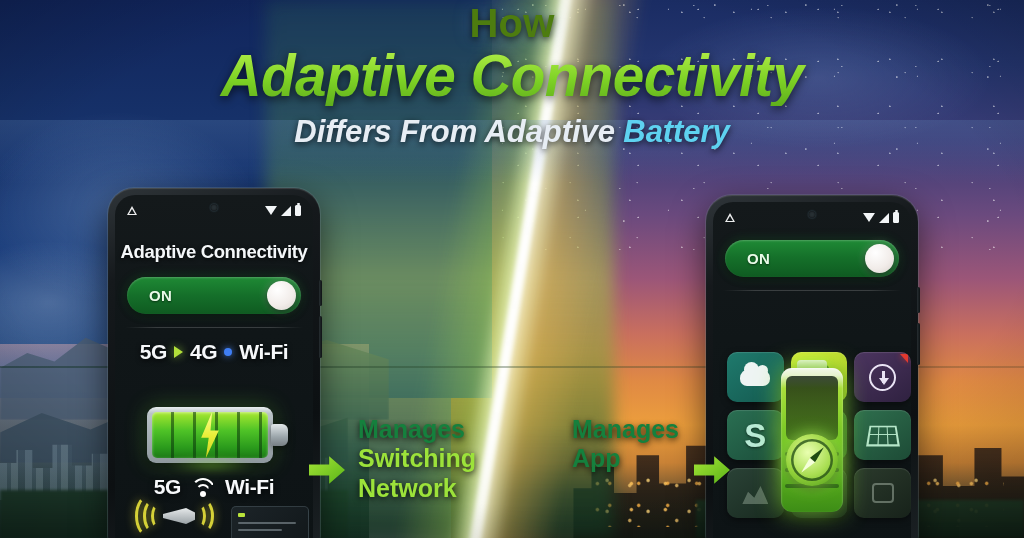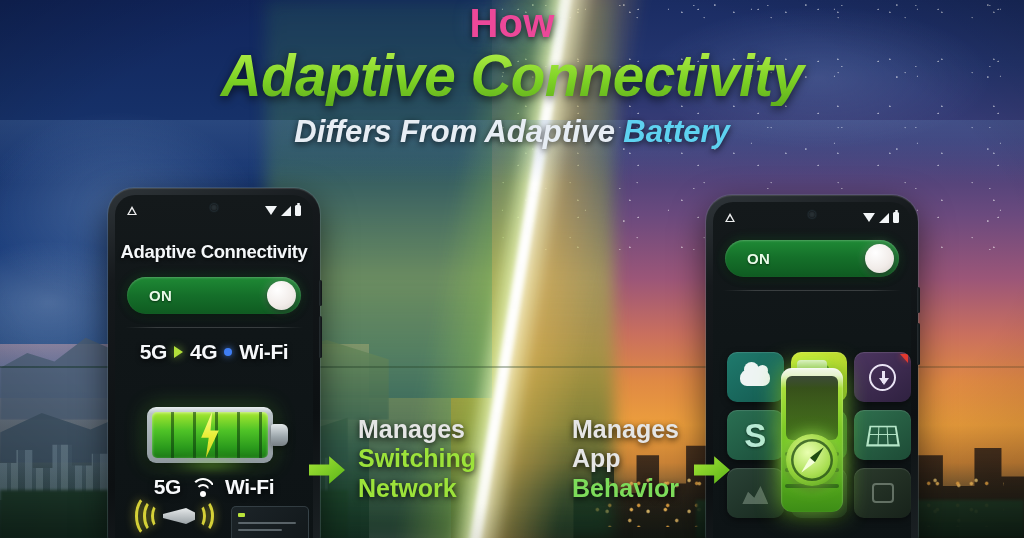--- a/index.html
+++ b/index.html
@@ -171,21 +171,21 @@
     pointer-events: none;
   }
 
   
   .title-wrap {
     position: absolute; left: 0; right: 0; top: 2px;
     text-align: center;
     z-index: 20;
   }
   .t-how {
-    font-size: 40px; font-weight: bold; color: #ec4899;
+    font-size: 40px; font-weight: bold; color: #4d7c0f;
     letter-spacing: .2px;
     text-shadow: 0 2px 7px rgba(0,0,0,.75), 0 0 18px rgba(120,170,255,.35);
     line-height: 1.08;
   }
   .t-main {
     font-size: 59px; font-weight: bold; font-style: italic;
     color: #8ddd2c;
     letter-spacing: -.6px;
     line-height: 1.0;
     margin-top: 2px;
@@ -569,21 +569,21 @@
     transform: translateY(-1px);
   }
 
   .col {
     position: absolute; z-index: 18;
     font-weight: bold; line-height: 1.17;
     text-shadow: 0 2px 6px rgba(0,0,0,.82);
   }
   #col-left  { left: 358px; top: 415px; font-size: 25px; }
   #col-right { left: 572px; top: 415px; font-size: 25px; }
-  .col .w { color: #e5e5e5; display: block; }
+  .col .w { color: #15803d; display: block; }
   .col .g { color: #9ce23a; display: block; }
   .col .g2 { color: #7ddc5a; display: block; }
 
   .arrow {
     position: absolute; z-index: 19; width: 36px; height: 30px;
     background: linear-gradient(145deg, #a8e637, #57b317);
     clip-path: polygon(0% 32%, 56% 32%, 56% 4%, 100% 50%, 56% 96%, 56% 68%, 0% 68%);
     filter: drop-shadow(0 2px 5px rgba(0,0,0,.6)) drop-shadow(0 0 7px rgba(140,230,60,.45));
   }
   #arrow-left  { left: 309px; top: 455px; }
@@ -768,17 +768,16 @@
 
   <div class="col" id="col-left">
     <span class="w">Manages</span>
     <span class="g">Switching</span>
     <span class="g">Network</span>
   </div>
 
   <div class="col" id="col-right">
     <span class="w">Manages</span>
     <span class="w">App</span>
-    <span class="g2">Behavior</span>
   </div>
 
   <div class="vignette"></div>
 </div>
 
 </body></html>

